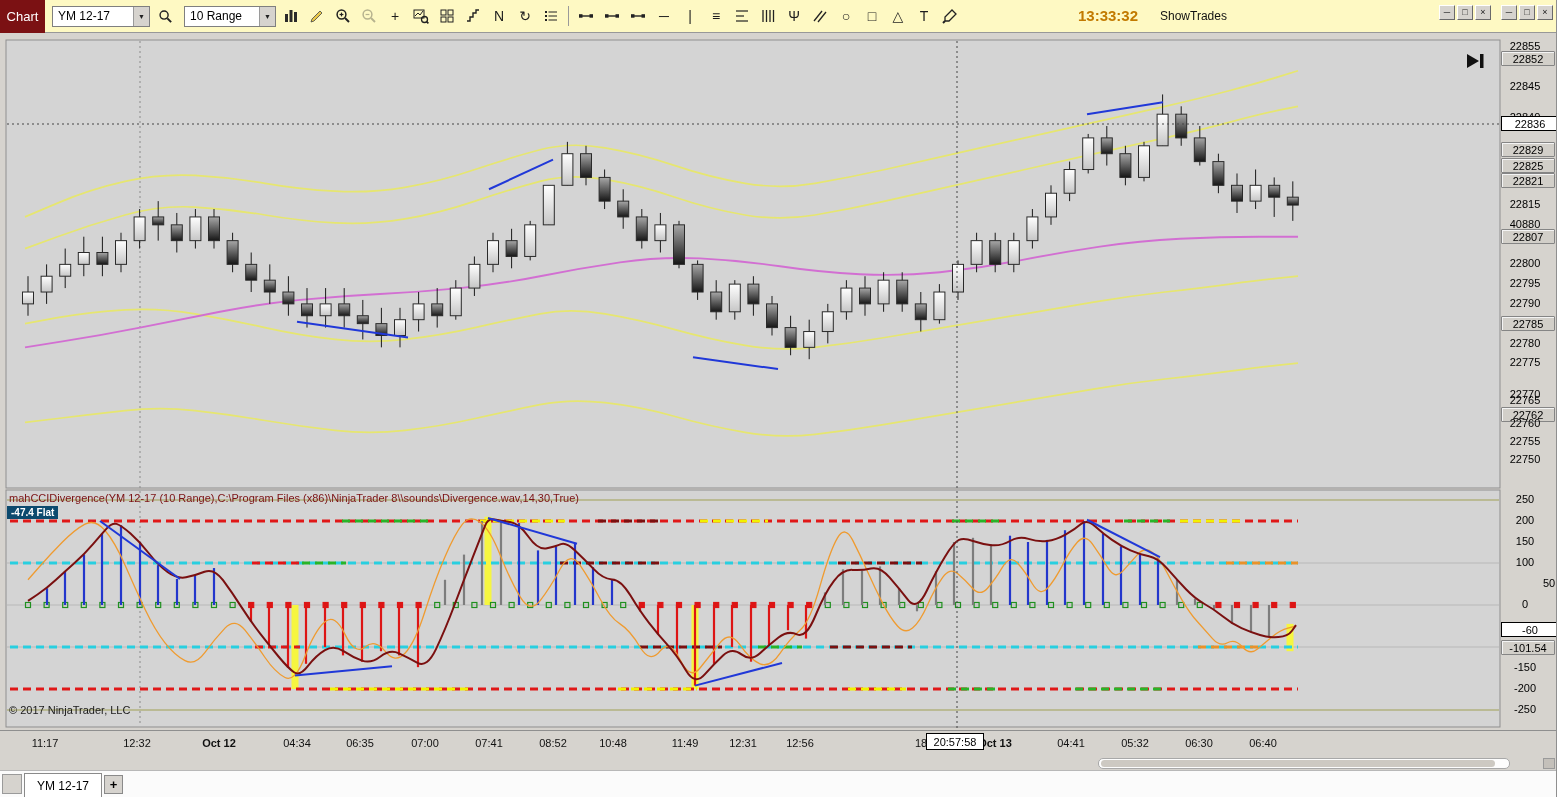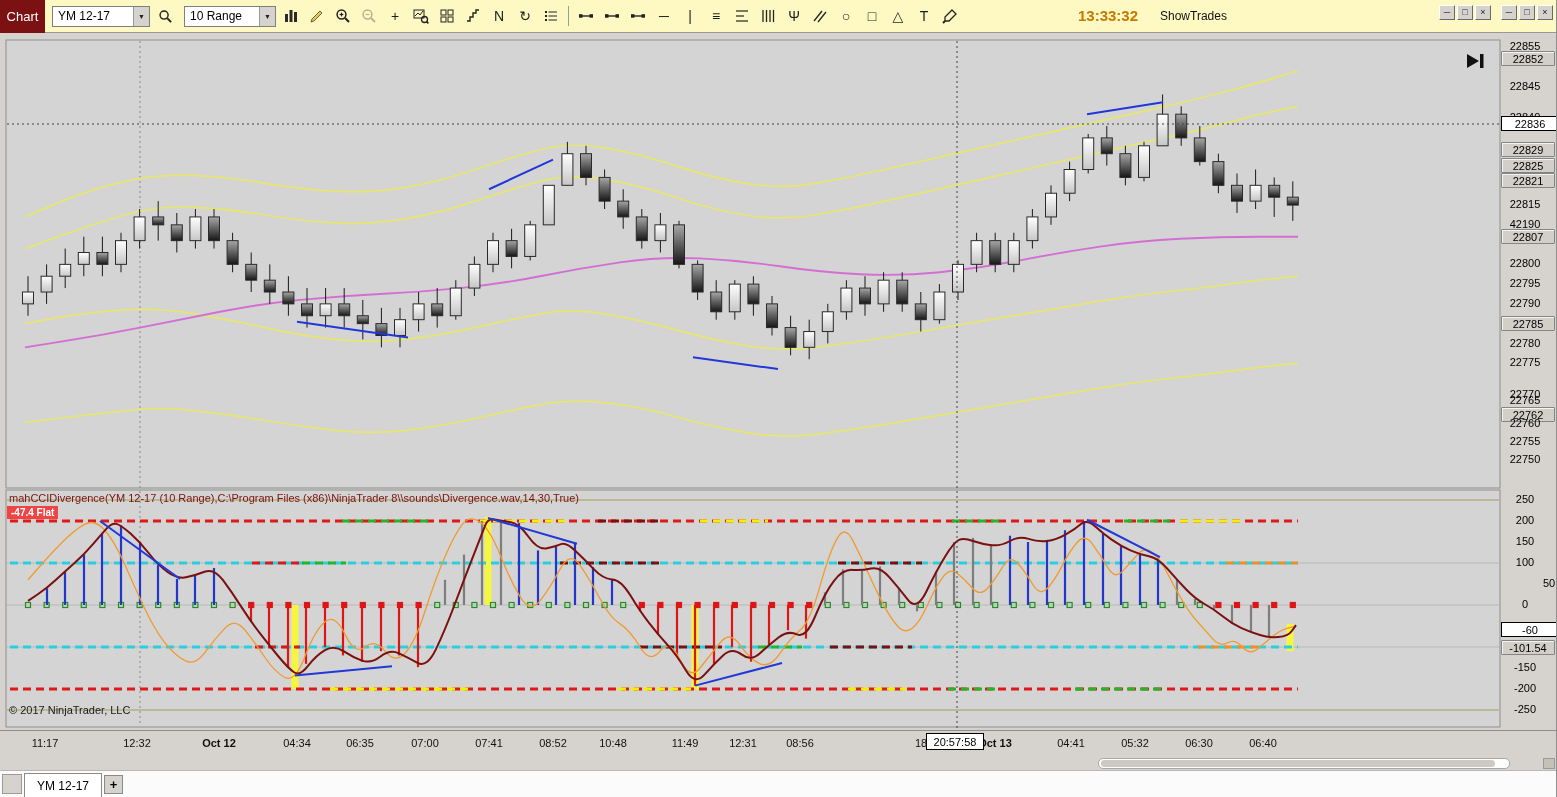--- a/index.html
+++ b/index.html
@@ -58,21 +58,21 @@
     background:#d2cfc9; border:1px solid #858585; border-radius:1px;
     box-shadow:inset 1px 1px 0 #f4f4f4;
   }
   .axlab.cursor {
     left:1px; width:71px; padding-right:13px; text-align:center;
     background:#ffffff; border:1px solid #000;
   }
   
   #ind-title { position:absolute; left:9px; top:492px; font-size:11px; color:#7b1113; z-index:2; white-space:nowrap; }
   #ind-badge {
-    position:absolute; left:7px; top:506px; background:#ef4444; color:#fff;
+    position:absolute; left:7px; top:506px; background:#0c4a6e; color:#fff;
     font-size:10px; font-weight:bold; padding:1px 4px; z-index:2;
   }
   #copyright { position:absolute; left:9px; top:704px; font-size:11px; color:#1a1a1a; z-index:2; }
   
   #time-axis {
     position:absolute; left:0; top:730px; width:1557px; height:27px;
     background:#d6d3ce; border-top:1px solid #8f8f8f; z-index:2;
   }
   .tlab { position:absolute; top:6px; transform:translateX(-50%); font-size:11px; color:#111; white-space:nowrap; }
   .tlab.bold { font-weight:bold; }
@@ -649,21 +649,21 @@
 <div id="price-axis">
     <div class="axlab " style="top: 39px;">22855</div>
     <div class="axlab box" style="top: 51px;">22852</div>
     <div class="axlab " style="top: 79px;">22845</div>
     <div class="axlab " style="top: 110px;">22840</div>
     <div class="axlab cursor" style="top: 116px;">22836</div>
     <div class="axlab box" style="top: 142px;">22829</div>
     <div class="axlab box" style="top: 158px;">22825</div>
     <div class="axlab box" style="top: 173px;">22821</div>
     <div class="axlab " style="top: 197px;">22815</div>
-    <div class="axlab " style="top: 217px;">42190</div>
+    <div class="axlab " style="top: 217px;">40880</div>
     <div class="axlab box" style="top: 229px;">22807</div>
     <div class="axlab " style="top: 256px;">22800</div>
     <div class="axlab " style="top: 276px;">22795</div>
     <div class="axlab " style="top: 296px;">22790</div>
     <div class="axlab box" style="top: 316px;">22785</div>
     <div class="axlab " style="top: 336px;">22780</div>
     <div class="axlab " style="top: 355px;">22775</div>
     <div class="axlab " style="top: 387px;">22770</div>
     <div class="axlab " style="top: 393px;">22765</div>
     <div class="axlab box" style="top: 407px;">22762</div>
@@ -689,21 +689,21 @@
     <div class="tlab" style="left: 137px;">12:32</div>
     <div class="tlab bold" style="left: 219px;">Oct 12</div>
     <div class="tlab" style="left: 297px;">04:34</div>
     <div class="tlab" style="left: 360px;">06:35</div>
     <div class="tlab" style="left: 425px;">07:00</div>
     <div class="tlab" style="left: 489px;">07:41</div>
     <div class="tlab" style="left: 553px;">08:52</div>
     <div class="tlab" style="left: 613px;">10:48</div>
     <div class="tlab" style="left: 685px;">11:49</div>
     <div class="tlab" style="left: 743px;">12:31</div>
-    <div class="tlab" style="left: 800px;">08:56</div>
+    <div class="tlab" style="left: 800px;">12:56</div>
     <div class="tlab" style="left: 921px;">18</div>
     <div class="tlab bold" style="left: 995px;">Oct 13</div>
     <div class="tlab" style="left: 1071px;">04:41</div>
     <div class="tlab" style="left: 1135px;">05:32</div>
     <div class="tlab" style="left: 1199px;">06:30</div>
     <div class="tlab" style="left: 1263px;">06:40</div>
   </div>
 
 <div id="scroll-strip">
   <div id="hscroll">

